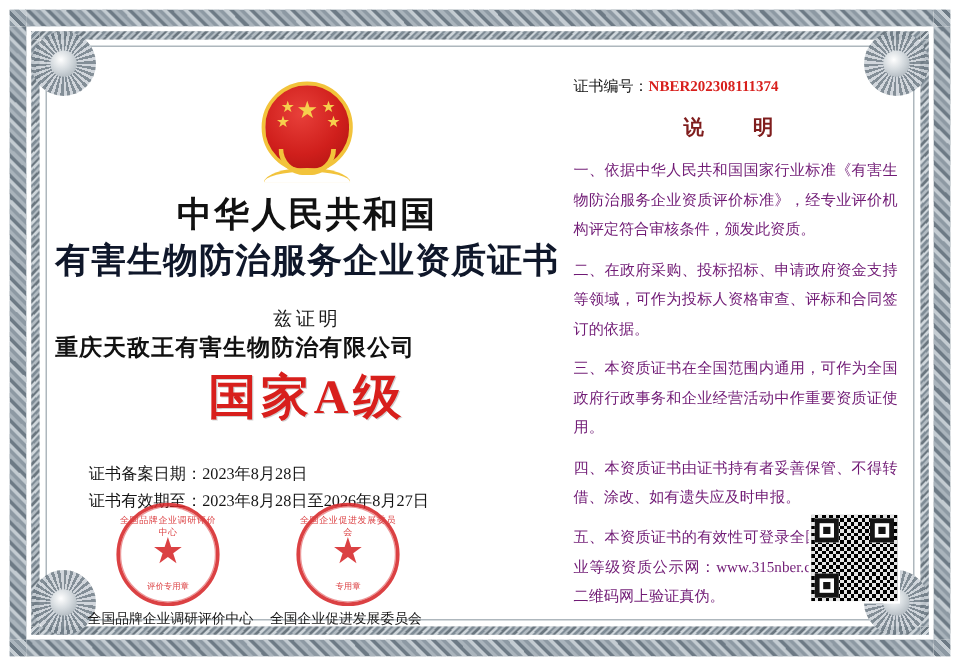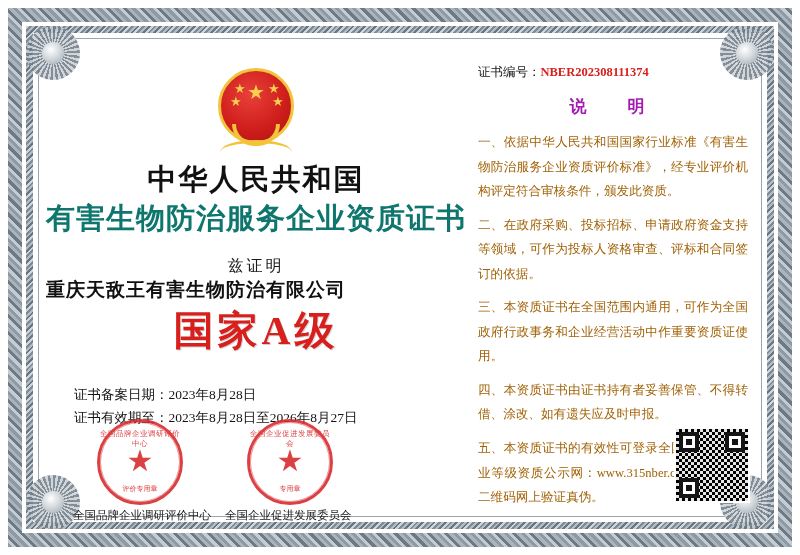--- a/index.html
+++ b/index.html
@@ -165,21 +165,21 @@
     color: #111;
     font-size: 29px;
     letter-spacing: 2px;
     line-height: 1.35;
     margin-top: 2px;
   }
   .title-line2 {
     text-align: left;
     font-family: "Liberation Serif", serif;
     font-weight: bold;
-    color: #0f766e;
+    color: #0f172a;
     font-size: 29px;
     letter-spacing: 1px;
     line-height: 1.35;
   }
 
   .hereby {
     text-align: center;
     font-family: "Liberation Serif", serif;
     font-size: 16px;
     color: #1a1a1a;
@@ -289,28 +289,28 @@
     white-space: nowrap;
   }
   .cert-no .val { color: #d81f1c; font-weight: bold; }
 
   .notes-title {
     text-align: center;
     font-family: "Liberation Serif", serif;
     font-size: 17px;
     font-weight: bold;
     letter-spacing: 12px;
-    color: #a21caf;
+    color: #7f1d1d;
     margin: 2px 0 12px 0;
   }
   .note {
     font-family: "Liberation Serif", serif;
     font-size: 12.6px;
     line-height: 1.95;
-    color: #a16207;
+    color: #701a75;
     text-align: justify;
     margin-bottom: 9px;
     text-indent: 0;
   }
 
   
   .qr {
     position: absolute;
     right: 4px;
     bottom: 6px;

